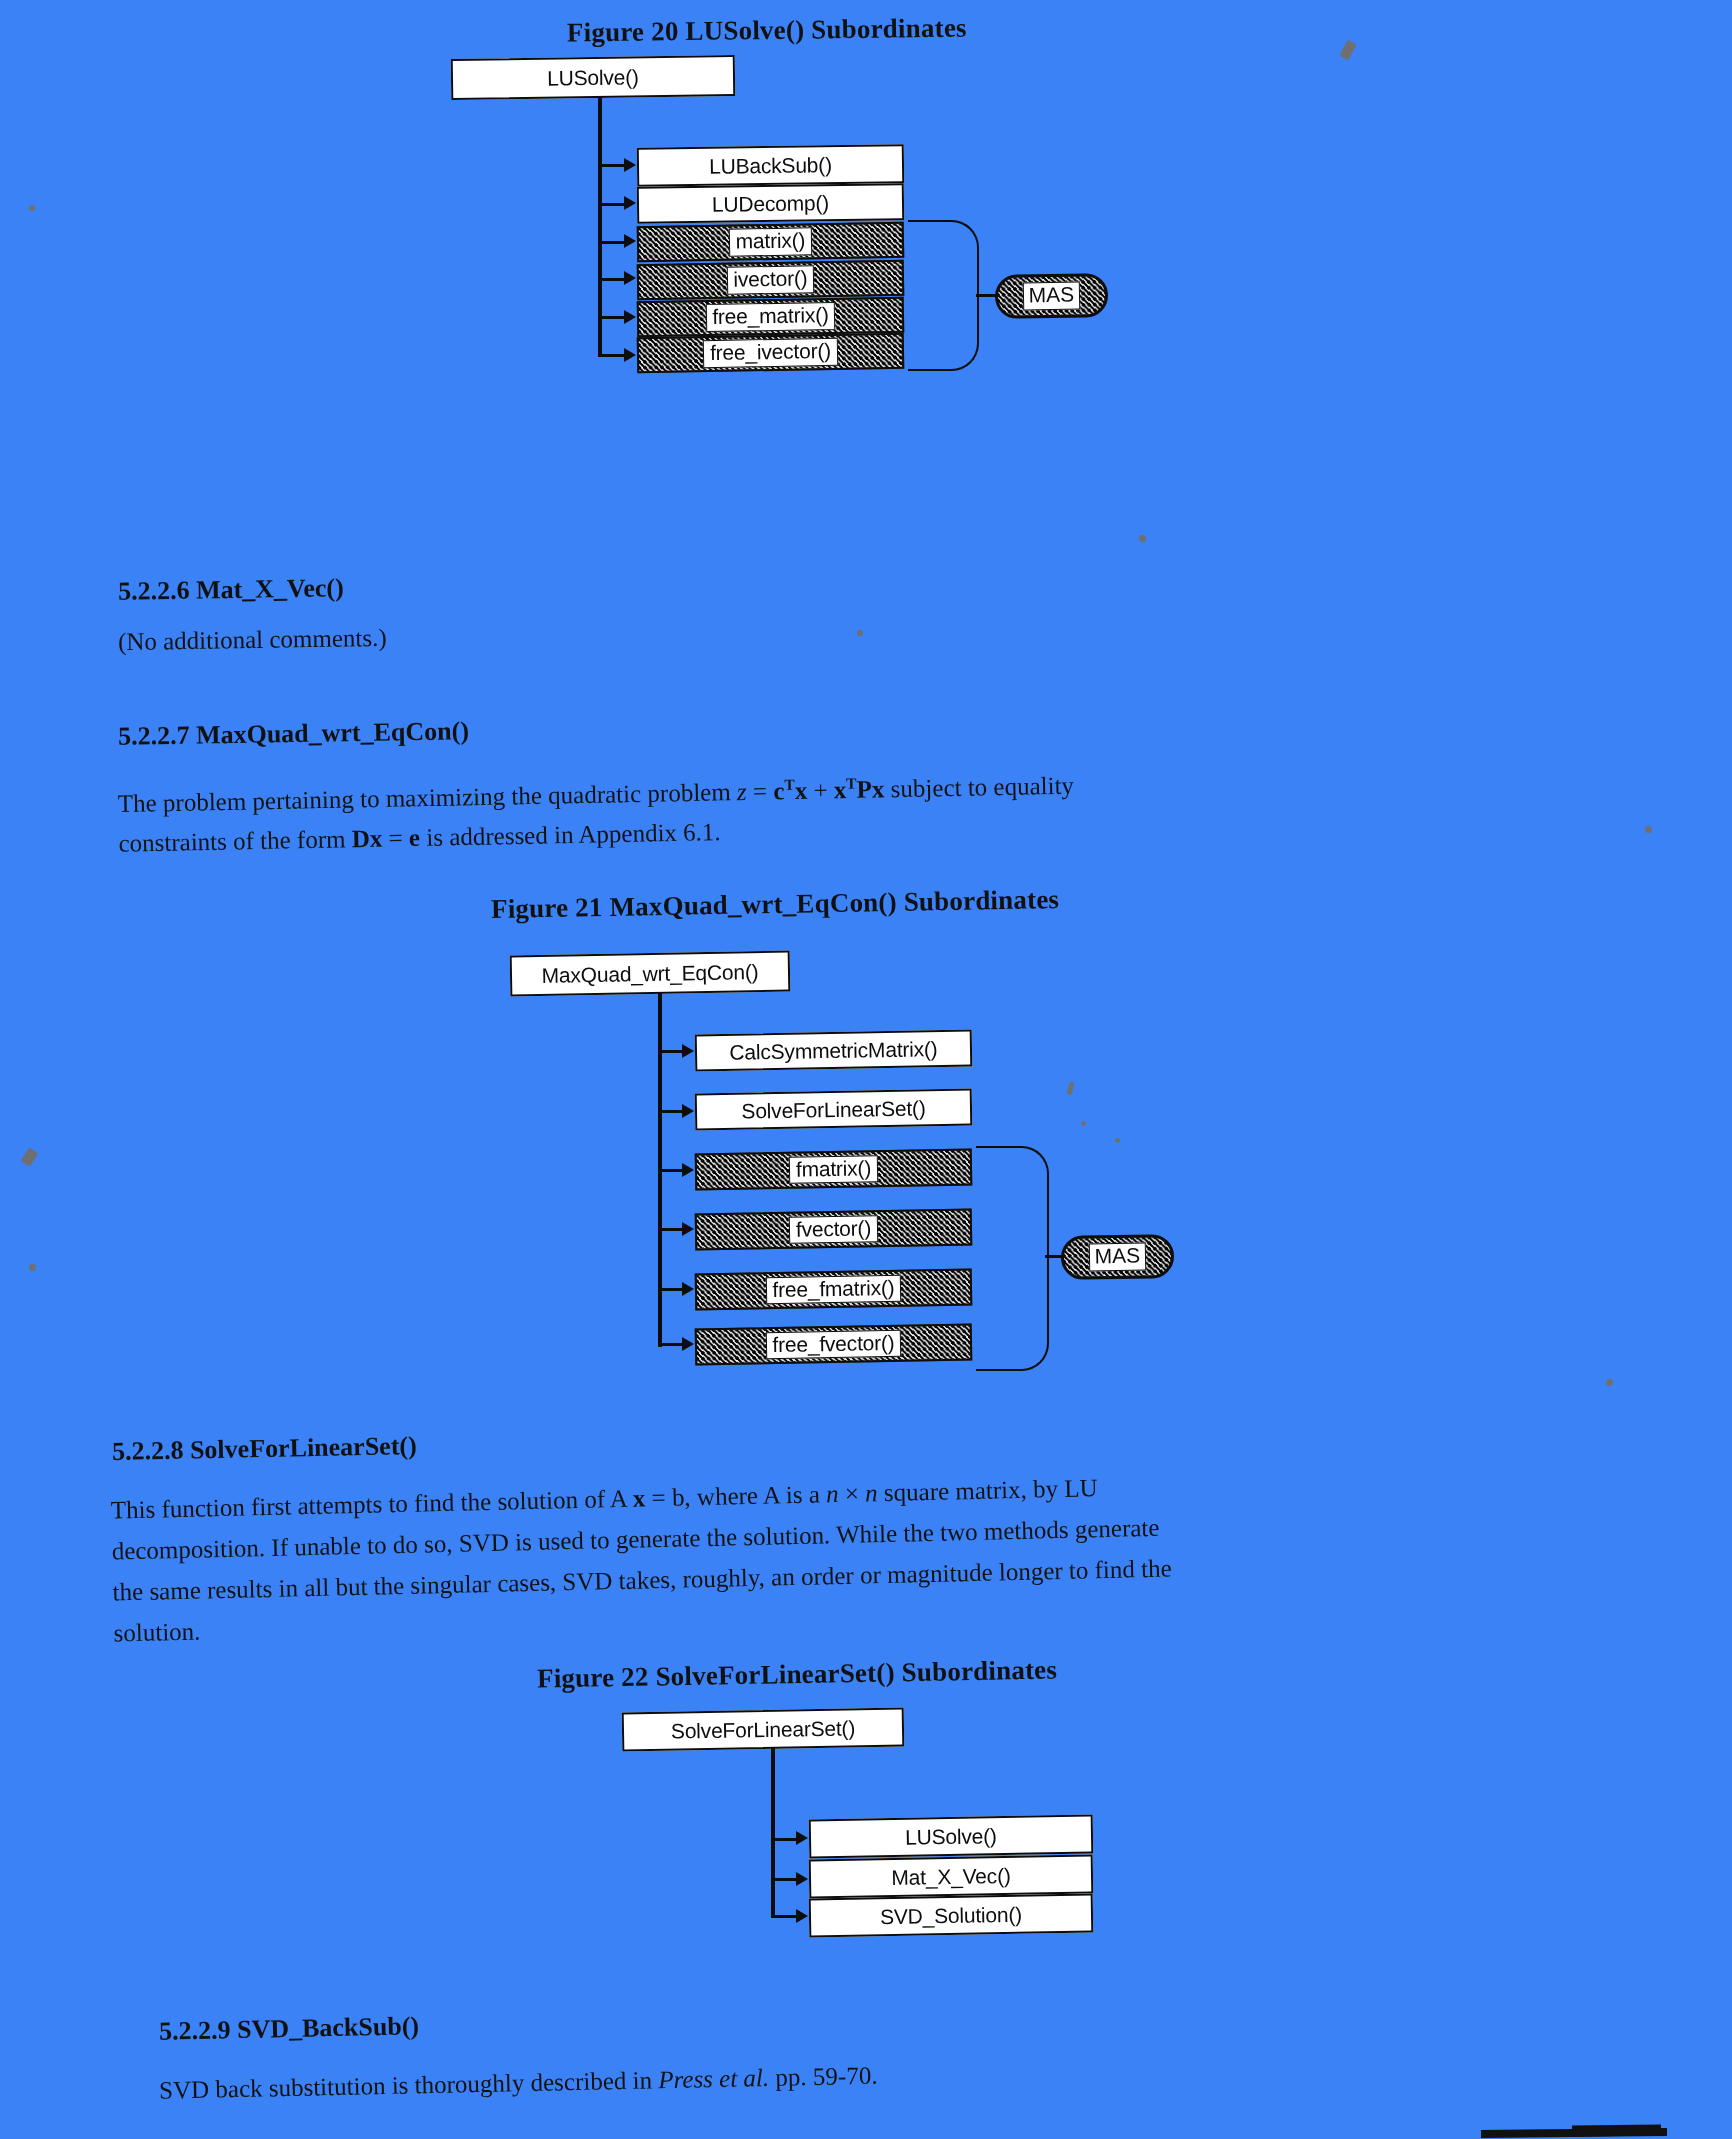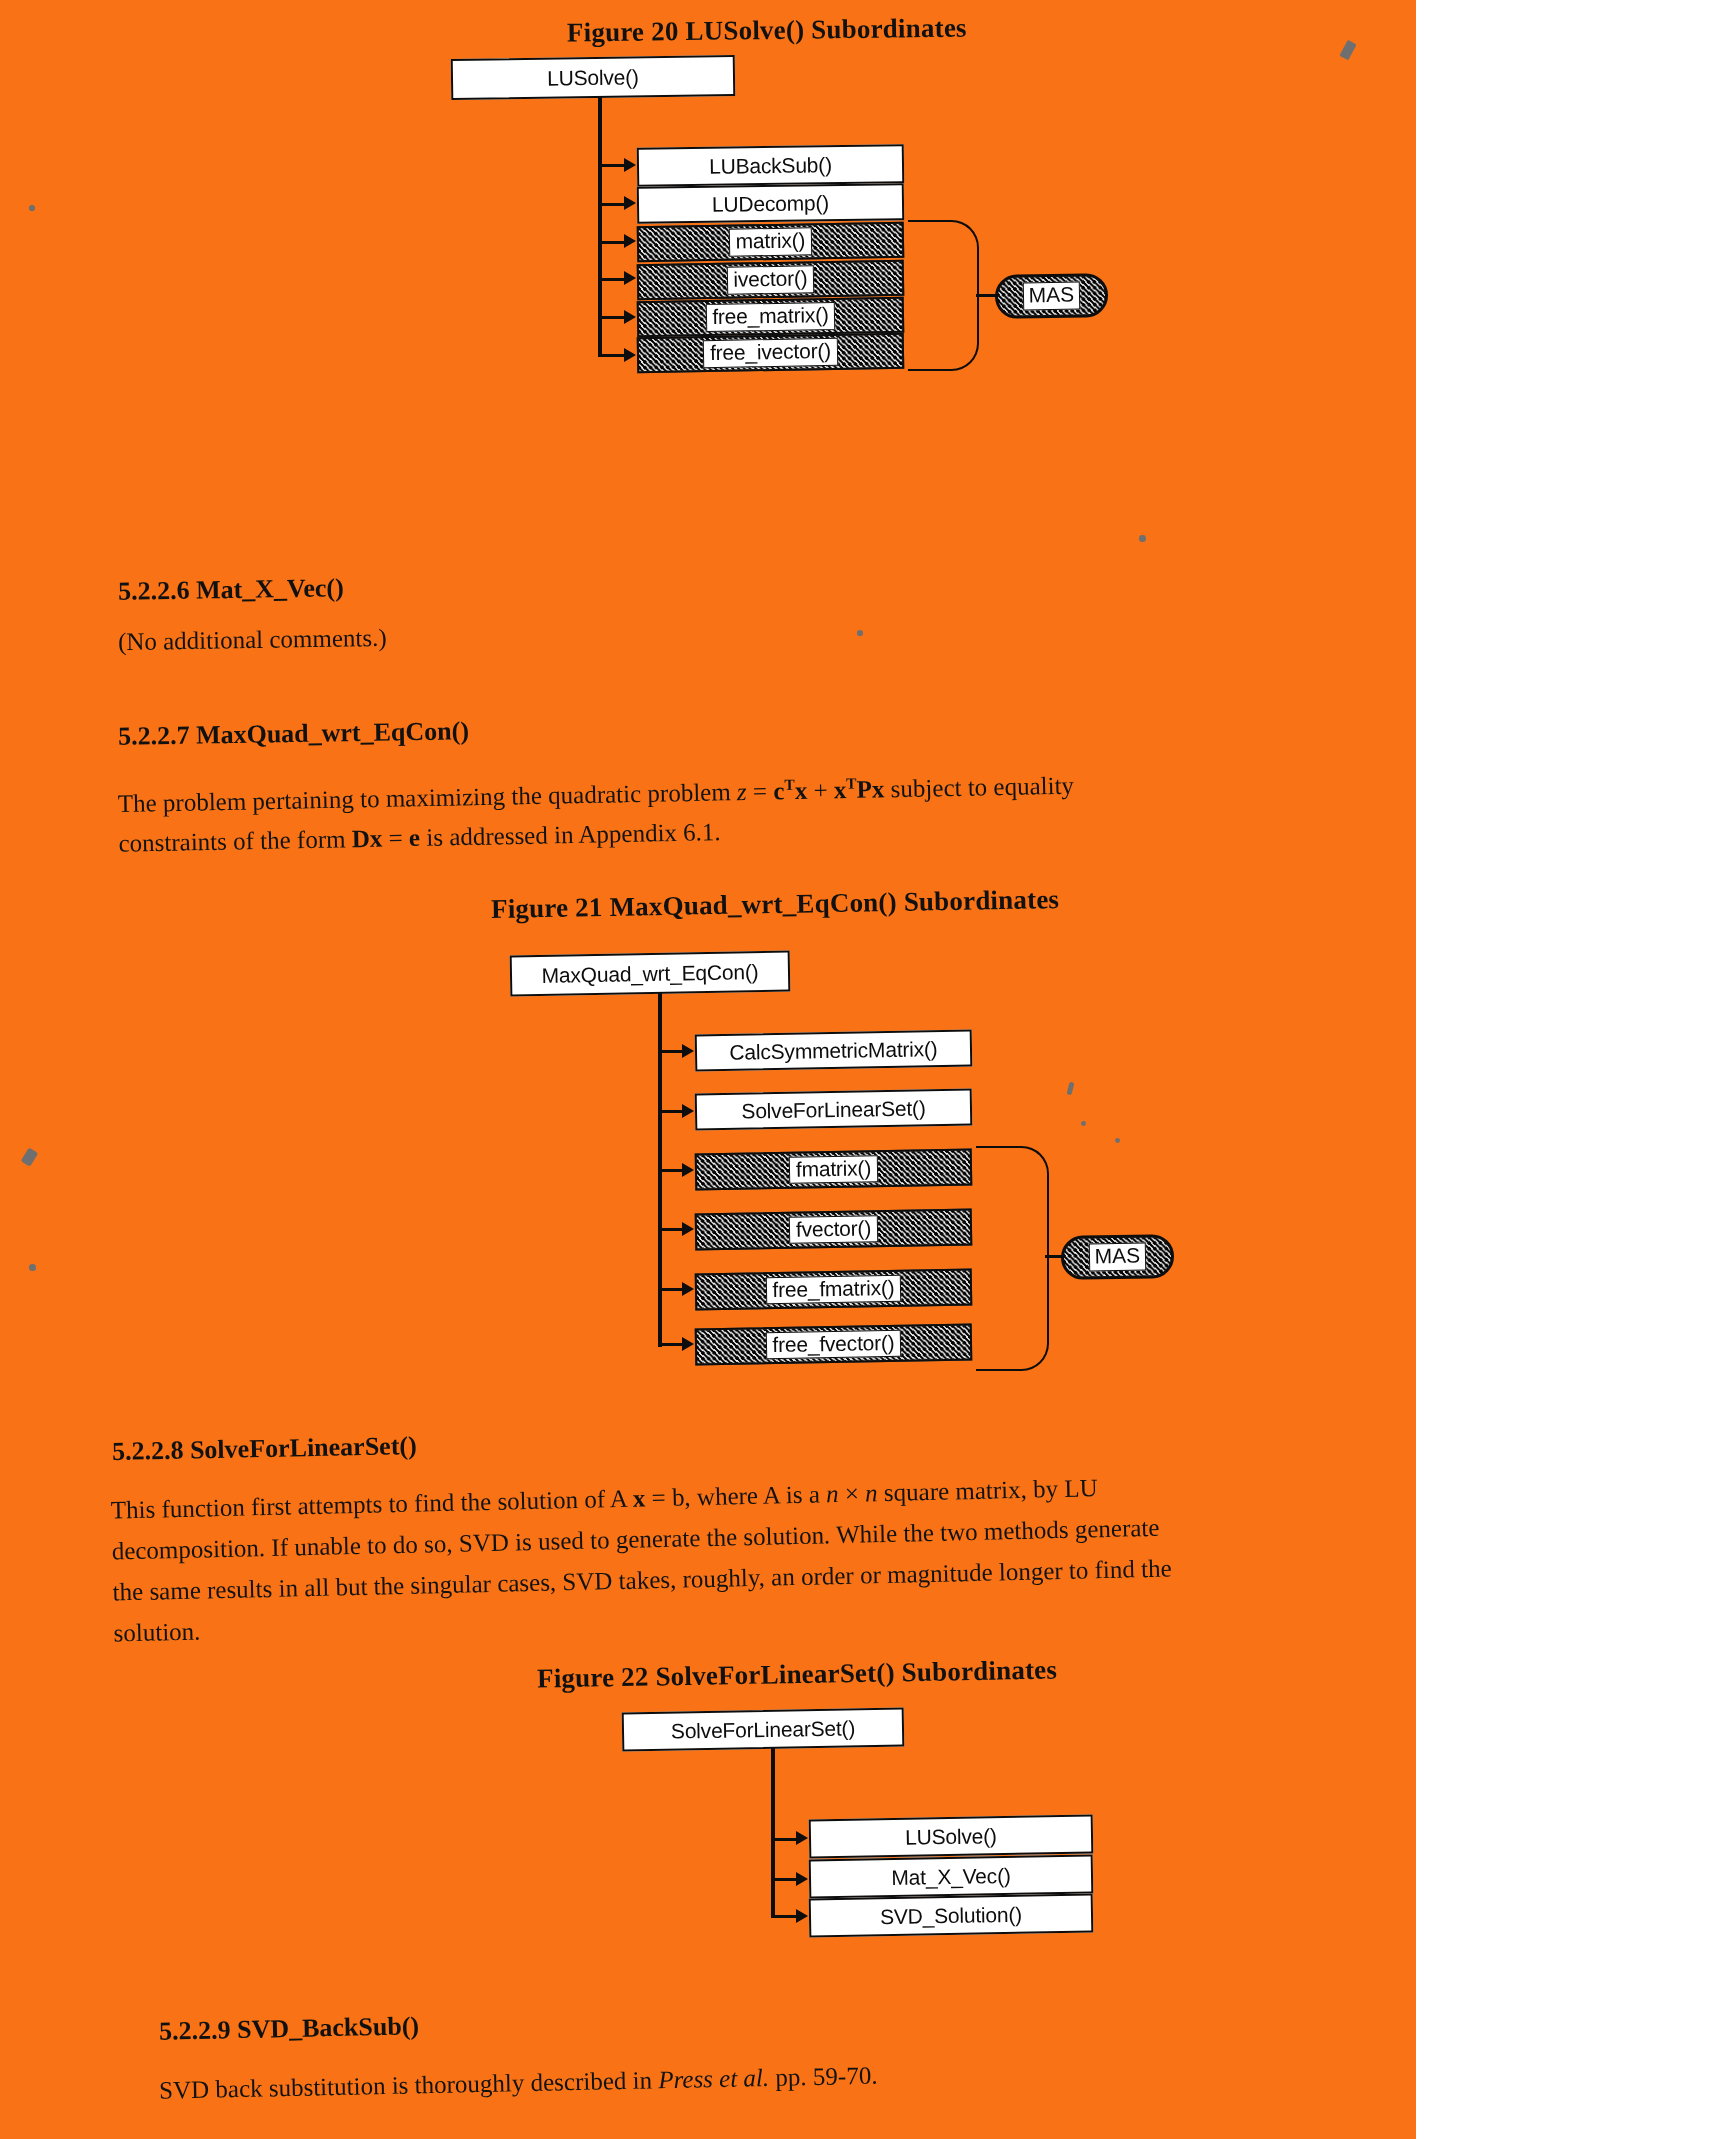--- a/index.html
+++ b/index.html
@@ -2,23 +2,23 @@
 <html style="font-size:13px"><head>
 <meta charset="utf-8">
 <style>
   html, body {
     margin: 0;
     padding: 0;
     background: #ffffff;
   }
   .page {
     position: relative;
-    width: 1416px;
+    width: 1732px;
     height: 2140px;
-    background: #f97316;
+    background: #3b82f6;
     overflow: hidden;
     font-family: "Liberation Serif", serif;
     color: #0a0a0a;
   }
 
   
   .fig-title {
     position: absolute;
     font-family: "Liberation Serif", serif;
     font-weight: bold;

